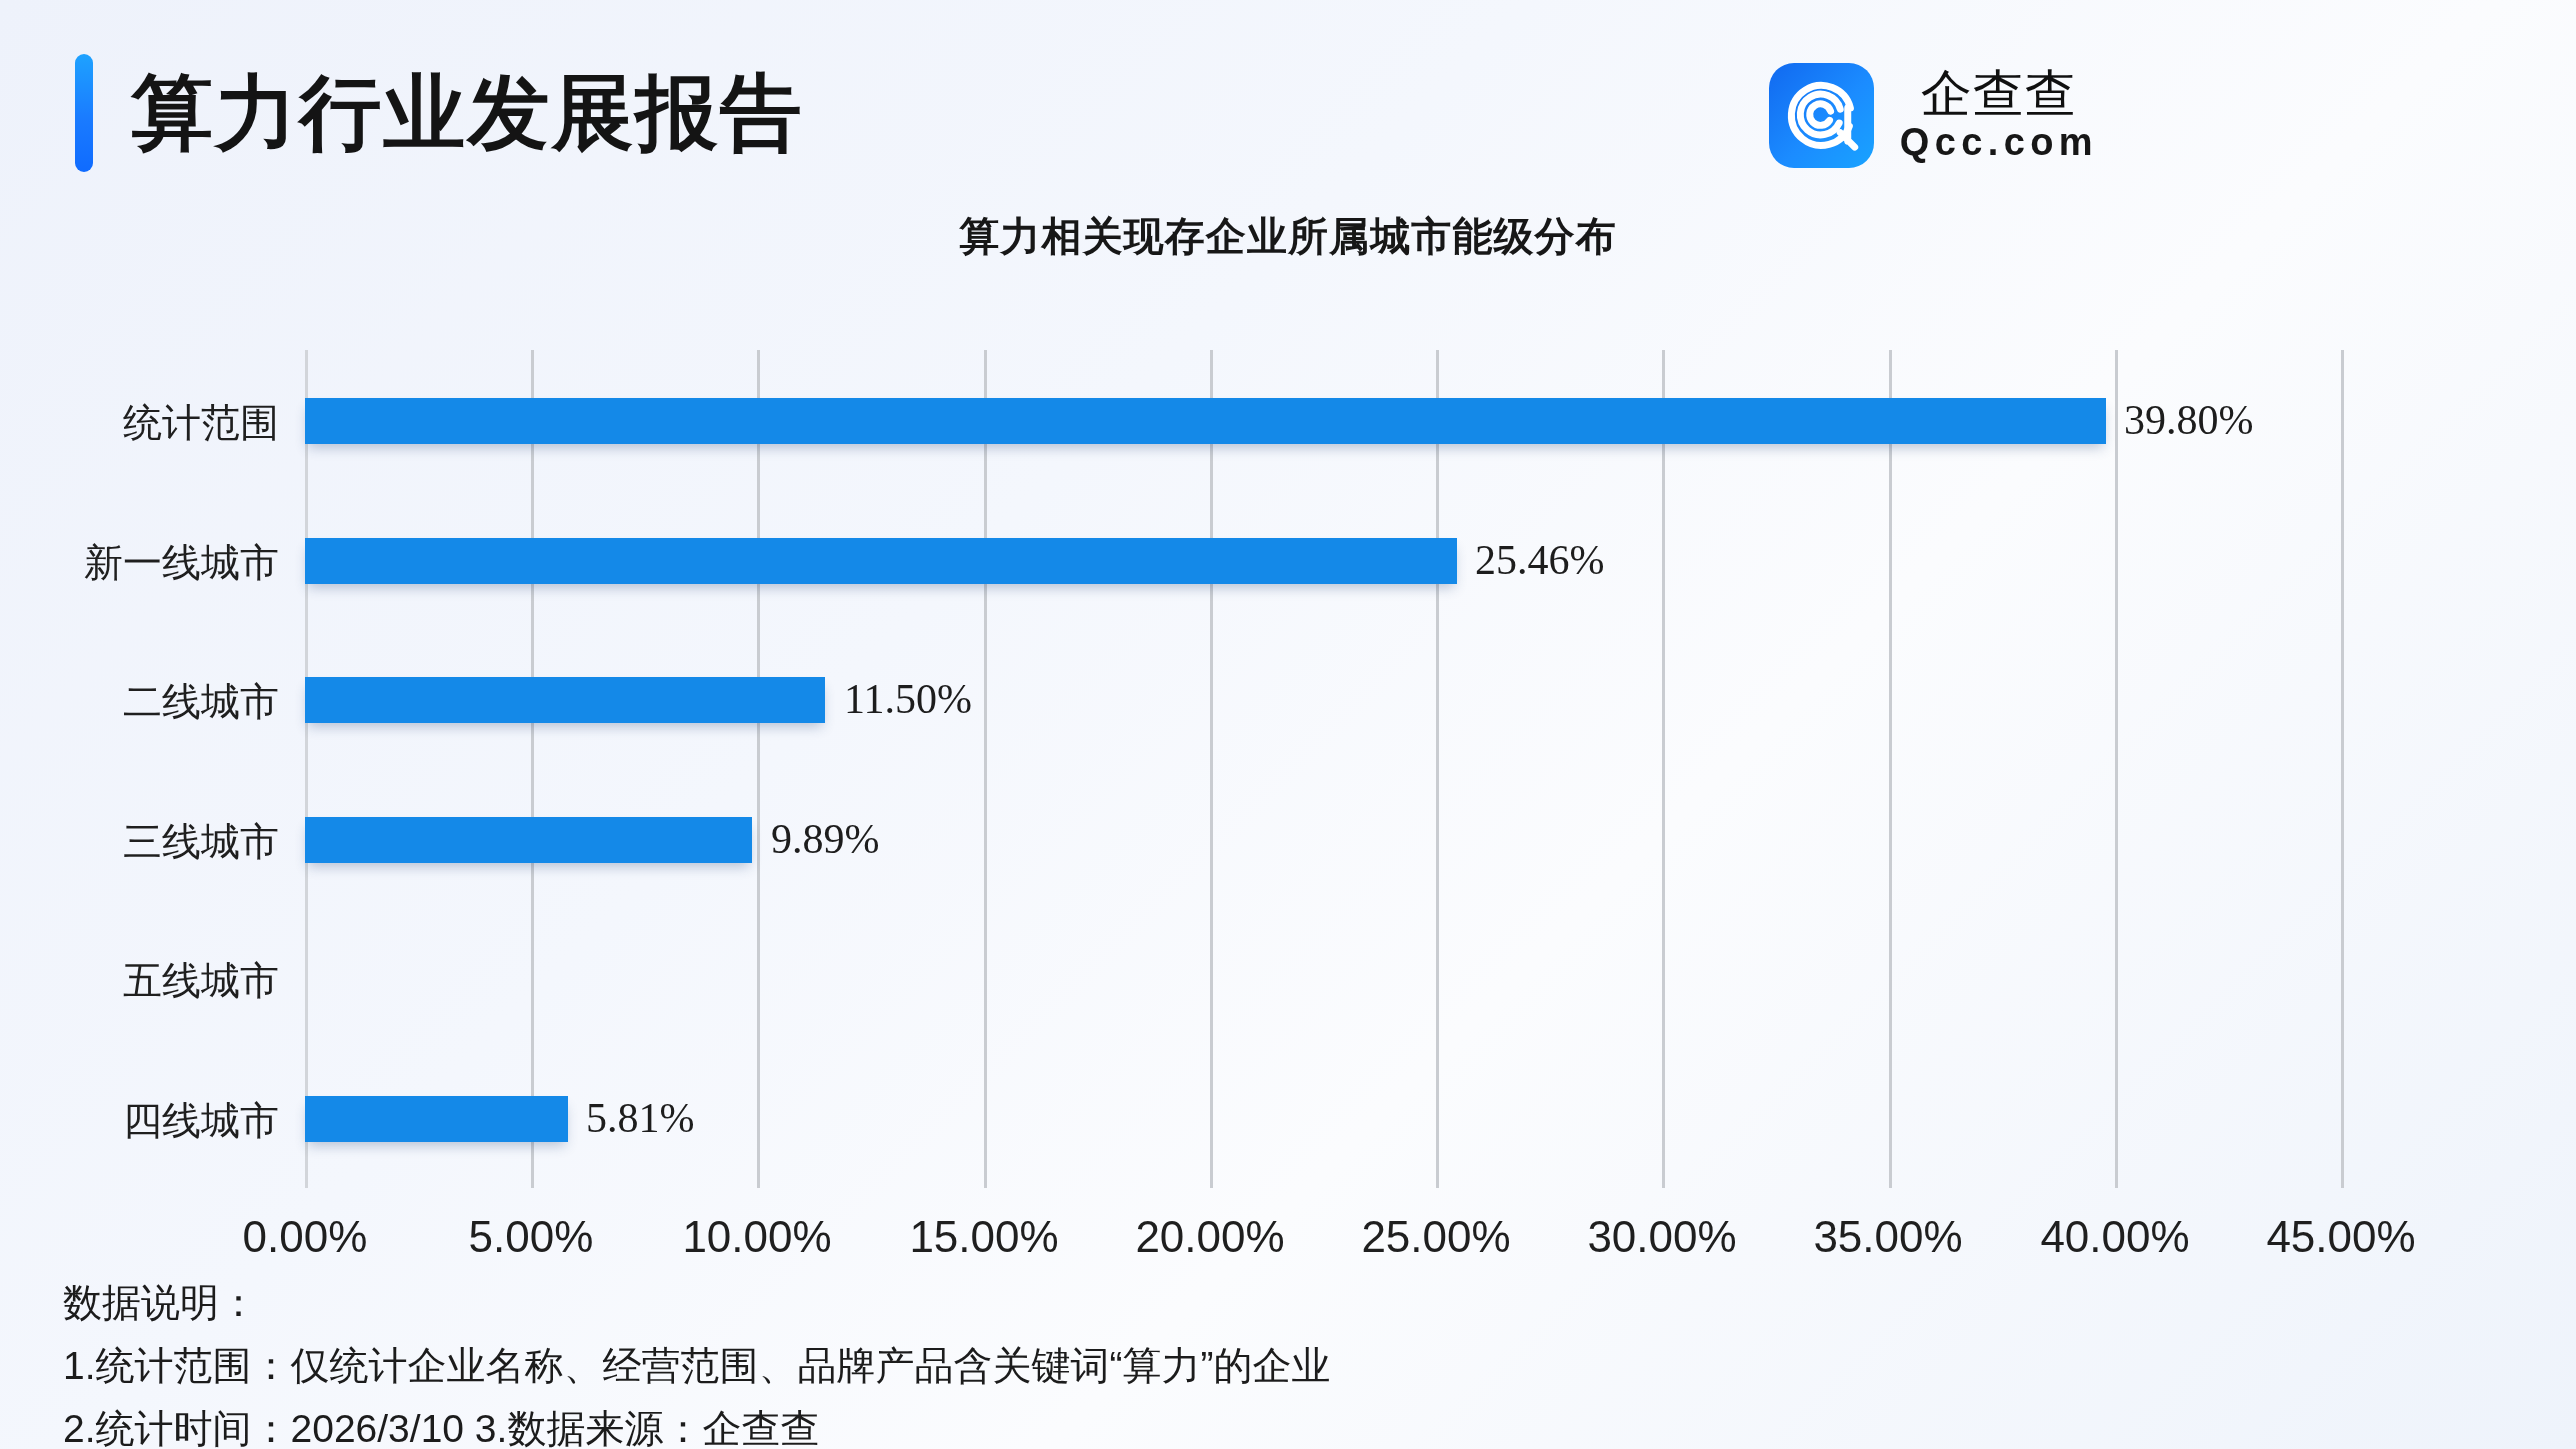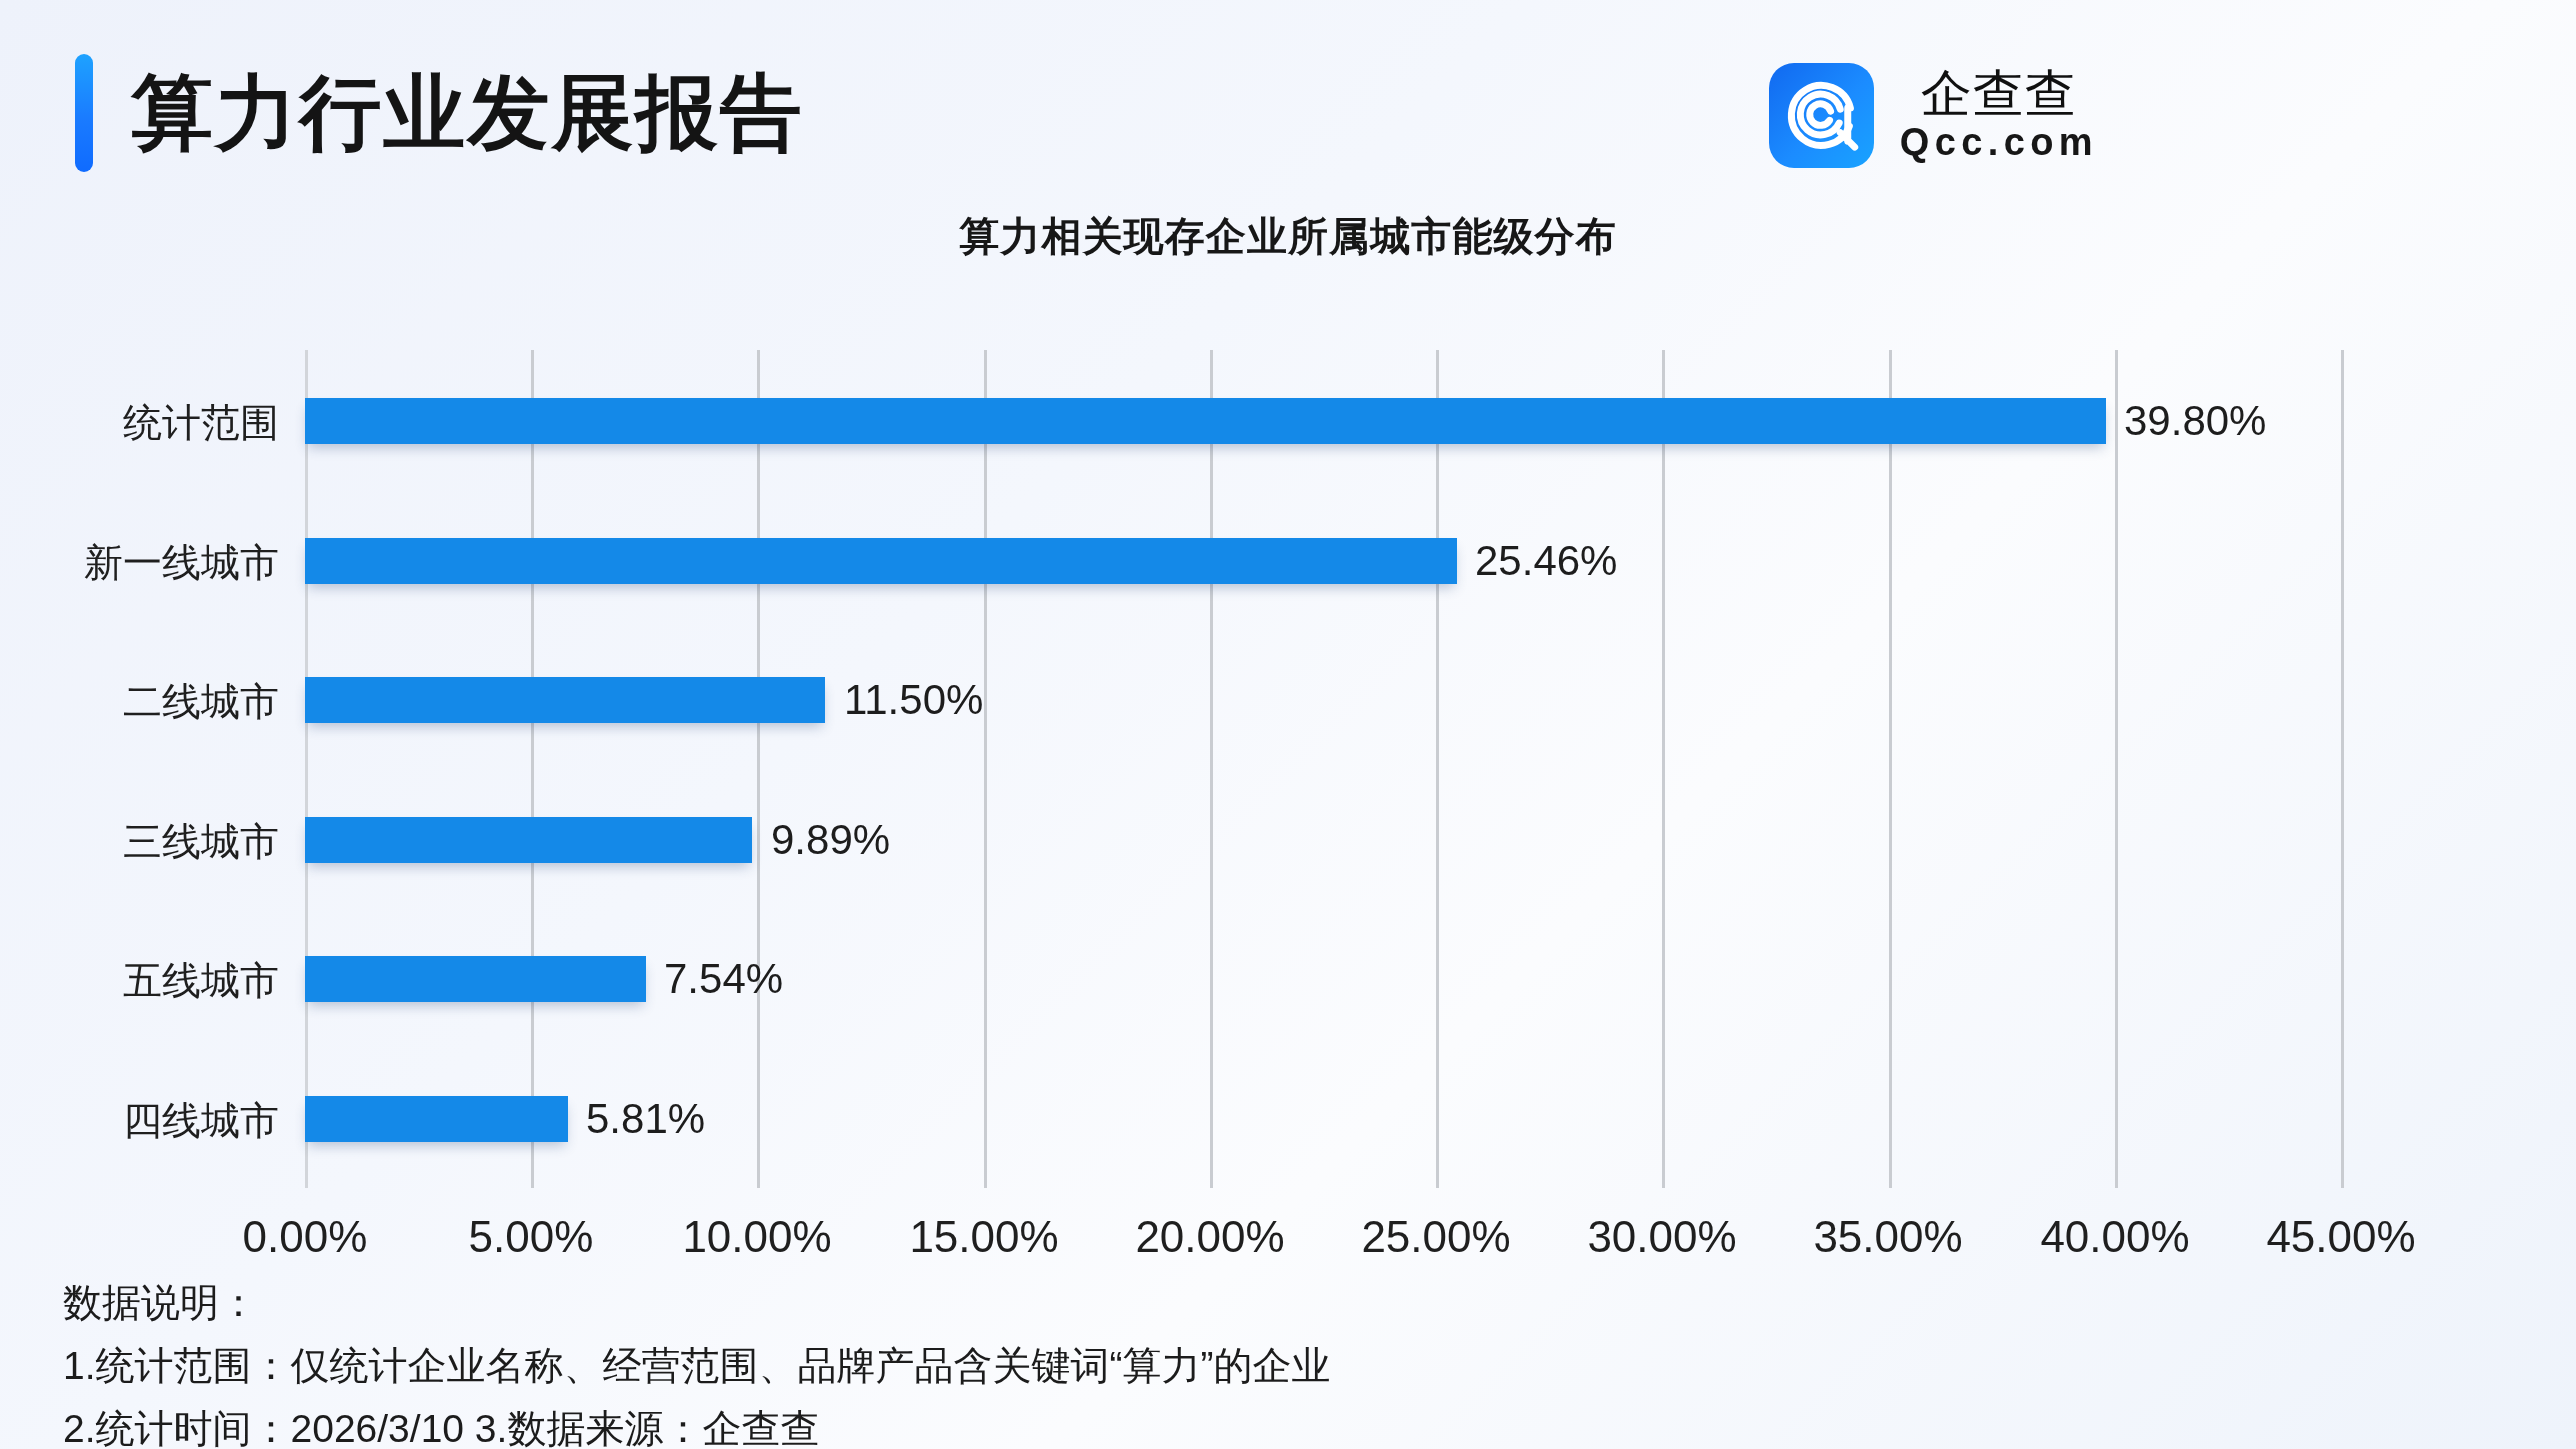--- a/index.html
+++ b/index.html
@@ -54,21 +54,21 @@
     position:absolute;left:0;top:0;width:2576px;height:1449px;
   }
   .plot{
     position:absolute;left:305px;top:350px;width:2036px;height:838px;
   }
   .gridline{
     position:absolute;top:0;width:2.7px;height:838px;background:#c9ccd1;
   }
   .gridline.axis0{background:#d2d5da;}
   .rows{
-    position:absolute;left:305px;top:350px;width:2147px;height:838px;
+    position:absolute;left:305px;top:350px;width:2147px;height:838px;font-family:Liberation Serif, serif;
   }
   .row{
     position:absolute;left:0;height:140px;width:2147px;
   }
   .bar{
     position:absolute;left:0;top:47px;height:46px;
     background:#1489e8;
     box-shadow:0 7.5px 11.8px -3.2px rgba(40,70,120,.30);
   }
   .bar-value{
@@ -157,24 +157,20 @@
         <div class="bar-value" style="left: 1170px;">25.46%</div>
       </div>
       <div class="row" style="top: 280px;">
         <div class="bar" style="width: 520px; background: rgb(20, 137, 232);"></div>
         <div class="bar-value" style="left: 539px;">11.50%</div>
       </div>
       <div class="row" style="top: 420px;">
         <div class="bar" style="width: 447px; background: rgb(20, 137, 232);"></div>
         <div class="bar-value" style="left: 466px;">9.89%</div>
       </div>
-      <div class="row" style="top: 559px;">
-        <div class="bar" style="width: 341px; background: rgb(20, 137, 232);"></div>
-        <div class="bar-value" style="left: 359px;">7.54%</div>
-      </div>
       <div class="row" style="top: 699px;">
         <div class="bar" style="width: 263px; background: rgb(20, 137, 232);"></div>
         <div class="bar-value" style="left: 281px;">5.81%</div>
       </div>
     </div>
   <div class="xlabels" id="xlabels">
       <div class="xlabel" style="left: 305px;">0.00%</div>
       <div class="xlabel" style="left: 531px;">5.00%</div>
       <div class="xlabel" style="left: 757px;">10.00%</div>
       <div class="xlabel" style="left: 984px;">15.00%</div>

